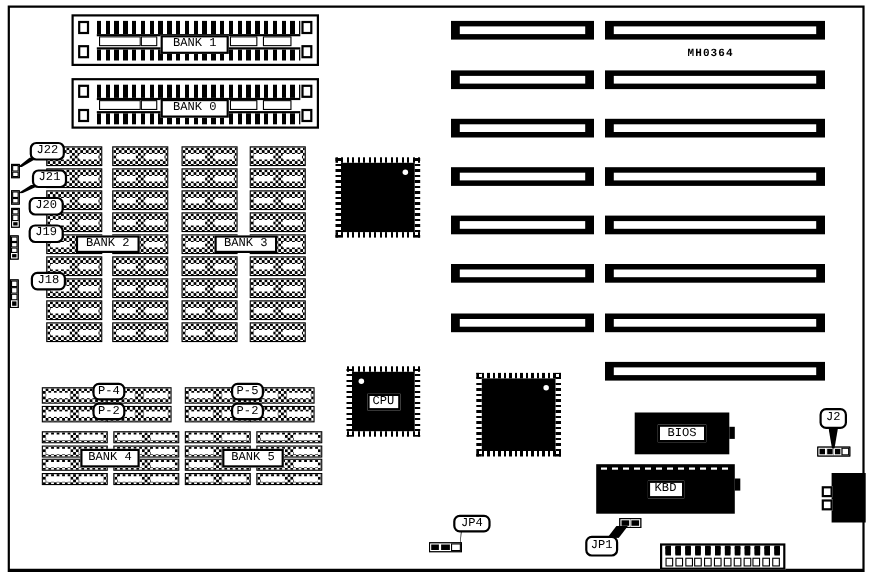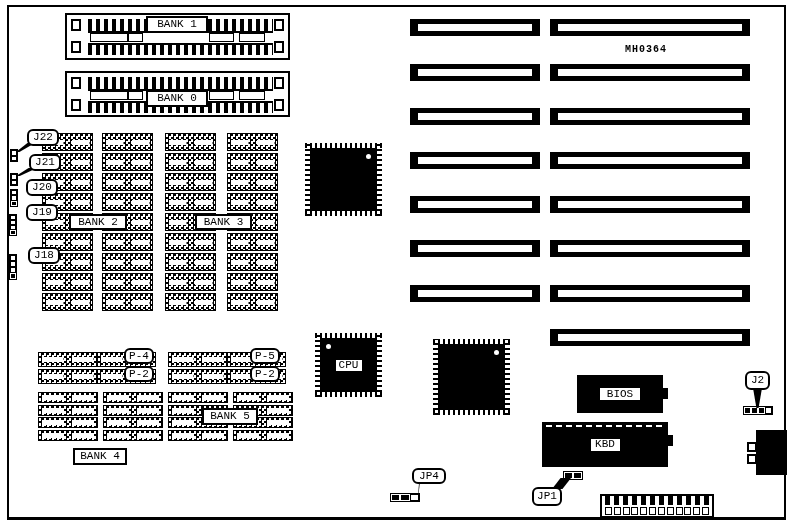--- a/index.html
+++ b/index.html
@@ -22,21 +22,21 @@
   .dipchip { position:absolute; border:1px solid #000;
     background:
       linear-gradient(#fff,#fff) no-repeat 3px 50% / calc(50% - 7px) 5px,
       linear-gradient(#fff,#fff) no-repeat calc(100% - 3px) 50% / calc(50% - 7px) 5px,
       repeating-conic-gradient(#000 0% 25%, #fff 0% 50%) 0 0 / 5px 5px; }
 
   
   .chiplabel { position:absolute; background:#fff; border:2px solid #000; z-index:2;
     display:flex; align-items:center; justify-content:center;
     font-size:11px; white-space:nowrap; line-height:1; }
-  .round { border-radius:6px;margin-left:40px; }
+  .round { border-radius:6px; }
 
   
   .slot { position:absolute; background:#000; }
   .slot::after { content:""; position:absolute; left:8px; right:8px; top:5px; height:7px; background:#fff; }
 
   
   .qfp { position:absolute; background:#000; }
   .qfp-pins { position:absolute; inset:-5px;
     background:
       repeating-linear-gradient(90deg,#000 0 2px,transparent 2px 5px) left top / 100% 5px no-repeat,
@@ -98,21 +98,21 @@
       <div class="comb comb-top" style="left: 21px; top: 4px; width: 185px; height: 14px;"></div>
       <div class="comb comb-bot" style="left: 21px; top: 28px; width: 185px; height: 12px;"></div>
       <div class="midbar" style="left: 23px; top: 18px; width: 38px; height: 9px;"></div>
       <div class="midbar" style="left: 61px; top: 18px; width: 15px; height: 9px;"></div>
       <div class="midbar" style="left: 142px; top: 18px; width: 25px; height: 9px;"></div>
       <div class="midbar" style="left: 172px; top: 18px; width: 26px; height: 9px;"></div>
       <div class="endcap" style="left: 4px; top: 4px; width: 10px; height: 12px;"></div>
       <div class="endcap" style="left: 207px; top: 4px; width: 10px; height: 12px;"></div>
       <div class="endcap" style="left: 4px; top: 26px; width: 10px; height: 12px;"></div>
       <div class="endcap" style="left: 207px; top: 26px; width: 10px; height: 12px;"></div>
-      <div class="chiplabel" style="left: 79px; top: 1px; width: 62px; height: 17px;">BANK 1</div>
+      <div class="chiplabel" style="left: 79px; top: 17px; width: 62px; height: 17px;">BANK 1</div>
     </div>
     <div class="simm" style="left: 65px; top: 71px; width: 225px; height: 46px;">
       <div class="comb comb-top" style="left: 21px; top: 4px; width: 185px; height: 14px;"></div>
       <div class="comb comb-bot" style="left: 21px; top: 28px; width: 185px; height: 12px;"></div>
       <div class="midbar" style="left: 23px; top: 18px; width: 38px; height: 9px;"></div>
       <div class="midbar" style="left: 61px; top: 18px; width: 15px; height: 9px;"></div>
       <div class="midbar" style="left: 142px; top: 18px; width: 25px; height: 9px;"></div>
       <div class="midbar" style="left: 172px; top: 18px; width: 26px; height: 9px;"></div>
       <div class="endcap" style="left: 4px; top: 4px; width: 10px; height: 12px;"></div>
       <div class="endcap" style="left: 207px; top: 4px; width: 10px; height: 12px;"></div>
@@ -179,21 +179,21 @@
     <div class="dipchip" style="left: 233px; top: 392px; width: 60px; height: 11px;"></div>
     <div class="dipchip" style="left: 233px; top: 405px; width: 60px; height: 11px;"></div>
     <div class="dipchip" style="left: 233px; top: 417px; width: 60px; height: 11px;"></div>
     <div class="dipchip" style="left: 233px; top: 430px; width: 60px; height: 11px;"></div>
     <div class="chiplabel" style="left: 69px; top: 214px; width: 58px; height: 16px;">BANK 2</div>
     <div class="chiplabel" style="left: 195px; top: 214px; width: 57px; height: 16px; text-align: right;">BANK 3</div>
     <div class="chiplabel round" style="left: 84px; top: 348px; width: 30px; height: 16px;">P-4</div>
     <div class="chiplabel round" style="left: 84px; top: 366px; width: 30px; height: 16px;">P-2</div>
     <div class="chiplabel round" style="left: 210px; top: 348px; width: 30px; height: 16px;">P-5</div>
     <div class="chiplabel round" style="left: 210px; top: 366px; width: 30px; height: 16px;">P-2</div>
-    <div class="chiplabel" style="left: 73px; top: 408px; width: 54px; height: 17px; margin-top: 40px;">BANK 4</div>
+    <div class="chiplabel" style="left: 73px; top: 408px; width: 54px; height: 17px;">BANK 4</div>
     <div class="chiplabel" style="left: 202px; top: 408px; width: 56px; height: 17px;">BANK 5</div>
     <div class="qfp" style="left: 310px; top: 148px; width: 67px; height: 63px;">
       <div class="qfp-pins"></div>
       <div class="dot" style="top: 6px; right: 6px;"></div>
     </div>
     <div class="qfp" style="left: 438px; top: 344px; width: 67px; height: 66px;">
       <div class="qfp-pins"></div>
       <div class="dot" style="top: 6px; right: 6px;"></div>
     </div>
     <div class="qfp" style="left: 320px; top: 338px; width: 57px; height: 54px;">

